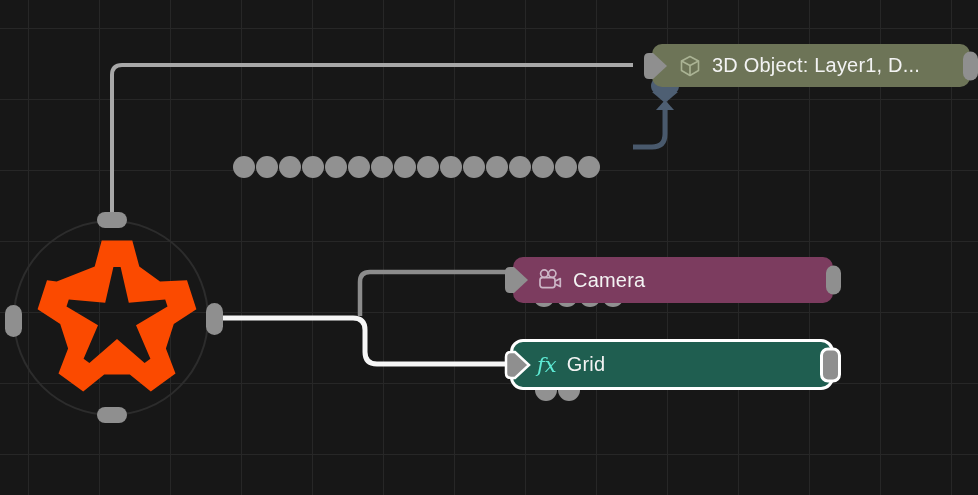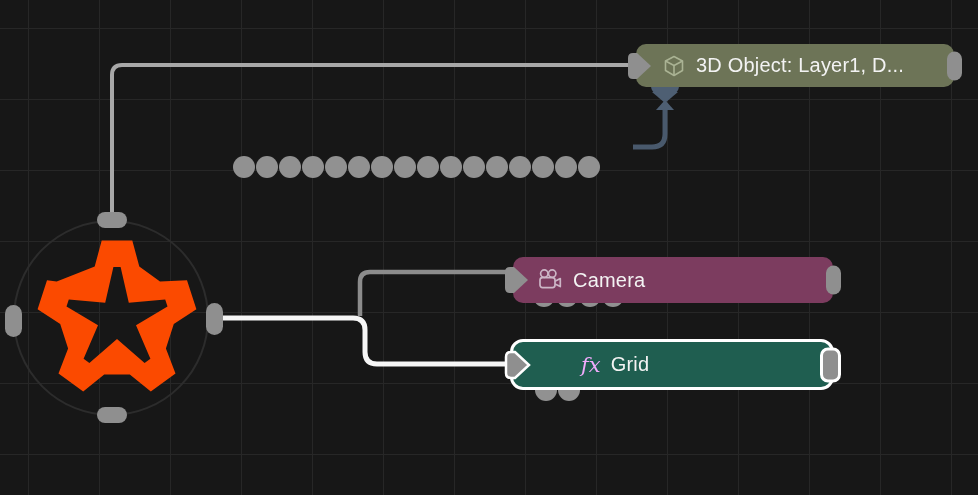--- a/index.html
+++ b/index.html
@@ -21,34 +21,34 @@
     border-radius:10px; color:#f3f3f3; font-size:20px;
     white-space:nowrap;
   }
   .node .label{margin-left:10px; letter-spacing:.2px;}
   .node .icon{flex:0 0 auto;}
   .in-arrow{position:absolute; left:-11px; top:50%; transform:translateY(-50%);}
   .out-pill{
     position:absolute; right:-8px; top:50%; transform:translateY(-50%);
     width:15px; height:29px; border-radius:8px; background:#8f8f8f;
   }
-  .node-object3d{left:636px; top:44px; width:292px; height:43px; background:#6d7457; padding-left:26px;}
+  .node-object3d{left:652px; top:44px; width:292px; height:43px; background:#6d7457; padding-left:26px;}
   .node-material{left:222px; top:122px; width:411px; height:45px; background:#5a6374; padding-left:54px;}
   .node-camera{left:513px; top:257px; width:296px; height:46px; background:#7c3c5f; padding-left:24px;}
   .node-grid{
     left:510px; top:339px; width:294px; height:45px; background:#1f5e50;
     border:3px solid #ffffff; border-radius:13px; padding-left:24px;
   }
   .node-grid .out-pill{right:-10px; border:3px solid #ffffff;}
   
   .sphere{
     position:absolute; left:-4px; top:-3px; width:52px; height:52px; border-radius:50%;
     background:radial-gradient(circle at 34% 30%, #ededed 0%, #c6c6c6 26%, #8d8d8d 52%, #3a3a3a 78%, #121212 96%);
   }
-  .fx{font-family:"DejaVu Serif", serif; font-style:italic; font-size:21px; color:#f0abfc;margin-left:44px;}
+  .fx{font-family:"DejaVu Serif", serif; font-style:italic; font-size:21px; color:#5eead4;}
   
   .bumps{position:absolute; display:flex; gap:1px;}
   .bumps span{width:22px; height:22px; border-radius:50%; background:#919191; display:block;}
   
   .hport{position:absolute; background:#8f8f8f; border-radius:9px;}
   .hport-top   {left:97px;  top:212px; width:30px; height:16px;}
   .hport-bottom{left:97px;  top:407px; width:30px; height:16px;}
   .hport-left  {left:5px;   top:305px; width:17px; height:32px;}
   .hport-right {left:206px; top:303px; width:17px; height:32px;}
 </style>

